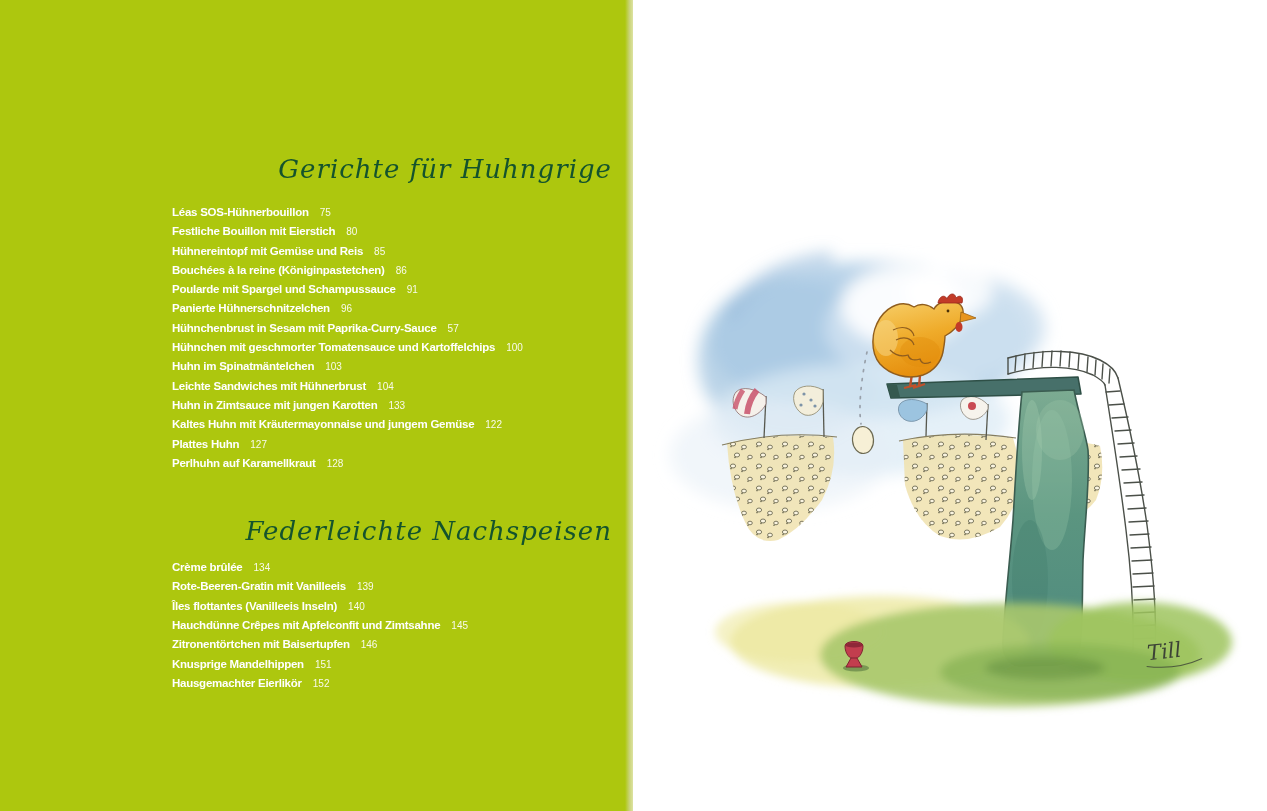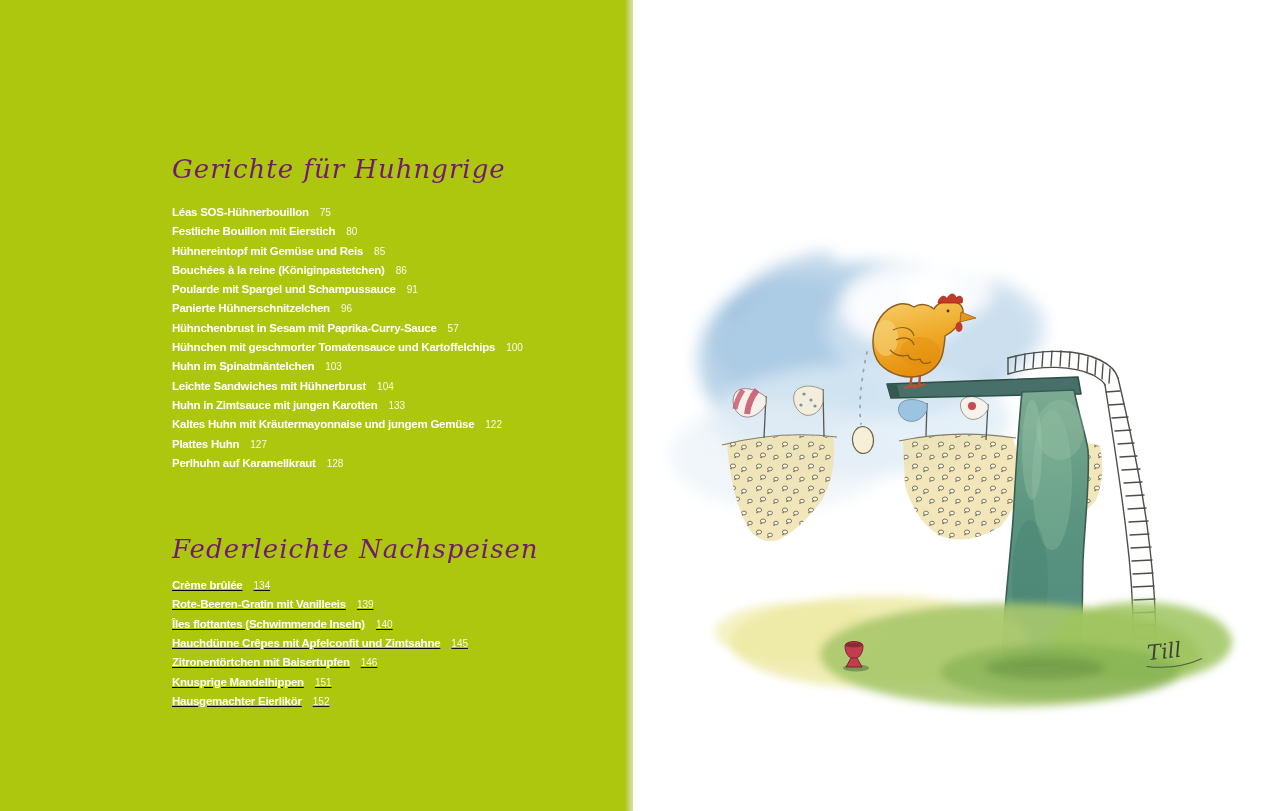--- a/index.html
+++ b/index.html
@@ -12,26 +12,26 @@
     position:absolute;left:0;top:0;width:633px;height:811px;
     background:#adc70e;
   }
   .spine-edge{
     position:absolute;right:0;top:0;bottom:0;width:8px;
     background:linear-gradient(90deg, rgba(255,255,255,0) 0%, #c9d376 55%, #dde3a2 100%);
   }
   .toc{position:absolute;left:172px;top:152px;width:440px;}
   .script{
     font-family:"DejaVu Serif",serif;font-style:italic;font-weight:400;
-    color:#701a75;font-size:26px;line-height:34px;letter-spacing:1px;
-    margin:0;white-space:nowrap;
-  }
-  .sec2{margin-top:60px;}
+    color:#14532d;font-size:26px;line-height:34px;letter-spacing:1px;
+    margin:0;white-space:nowrap;text-align:right;
+  }
+  .sec2{margin-top:42px;}
   ul.toc-list{list-style:none;margin:16px 0 0 0;padding:0;}
-  .sec2 + ul.toc-list{margin-top:9px;text-decoration:underline;}
+  .sec2 + ul.toc-list{margin-top:9px;}
   ul.toc-list li{line-height:17.3px;white-space:nowrap;}
   .rt{
     font-family:"Liberation Sans",sans-serif;font-weight:700;font-size:11.5px;
     color:#ffffff;letter-spacing:-0.25px;
   }
   .rp{
     font-family:"Liberation Sans",sans-serif;font-weight:400;font-size:10px;
     color:#ffffff;opacity:.92;margin-left:11px;text-align:center;
   }
   
@@ -60,21 +60,21 @@
         <li><span class="rt">Leichte Sandwiches mit Hühnerbrust</span><span class="rp">104</span></li>
         <li><span class="rt">Huhn in Zimtsauce mit jungen Karotten</span><span class="rp">133</span></li>
         <li><span class="rt">Kaltes Huhn mit Kräutermayonnaise und jungem Gemüse</span><span class="rp">122</span></li>
         <li><span class="rt">Plattes Huhn</span><span class="rp">127</span></li>
         <li><span class="rt">Perlhuhn auf Karamellkraut</span><span class="rp">128</span></li>
       </ul>
     <h2 class="script sec2">Federleichte Nachspeisen</h2>
     <ul class="toc-list">
         <li><span class="rt">Crème brûlée</span><span class="rp">134</span></li>
         <li><span class="rt">Rote-Beeren-Gratin mit Vanilleeis</span><span class="rp">139</span></li>
-        <li><span class="rt">Îles flottantes (Schwimmende Inseln)</span><span class="rp">140</span></li>
+        <li><span class="rt">Îles flottantes (Vanilleeis Inseln)</span><span class="rp">140</span></li>
         <li><span class="rt">Hauchdünne Crêpes mit Apfelconfit und Zimtsahne</span><span class="rp">145</span></li>
         <li><span class="rt">Zitronentörtchen mit Baisertupfen</span><span class="rp">146</span></li>
         <li><span class="rt">Knusprige Mandelhippen</span><span class="rp">151</span></li>
         <li><span class="rt">Hausgemachter Eierlikör</span><span class="rp">152</span></li>
       </ul>
   </div>
   <div class="spine-edge"></div>
 </div>
 
 <div class="right-page">

